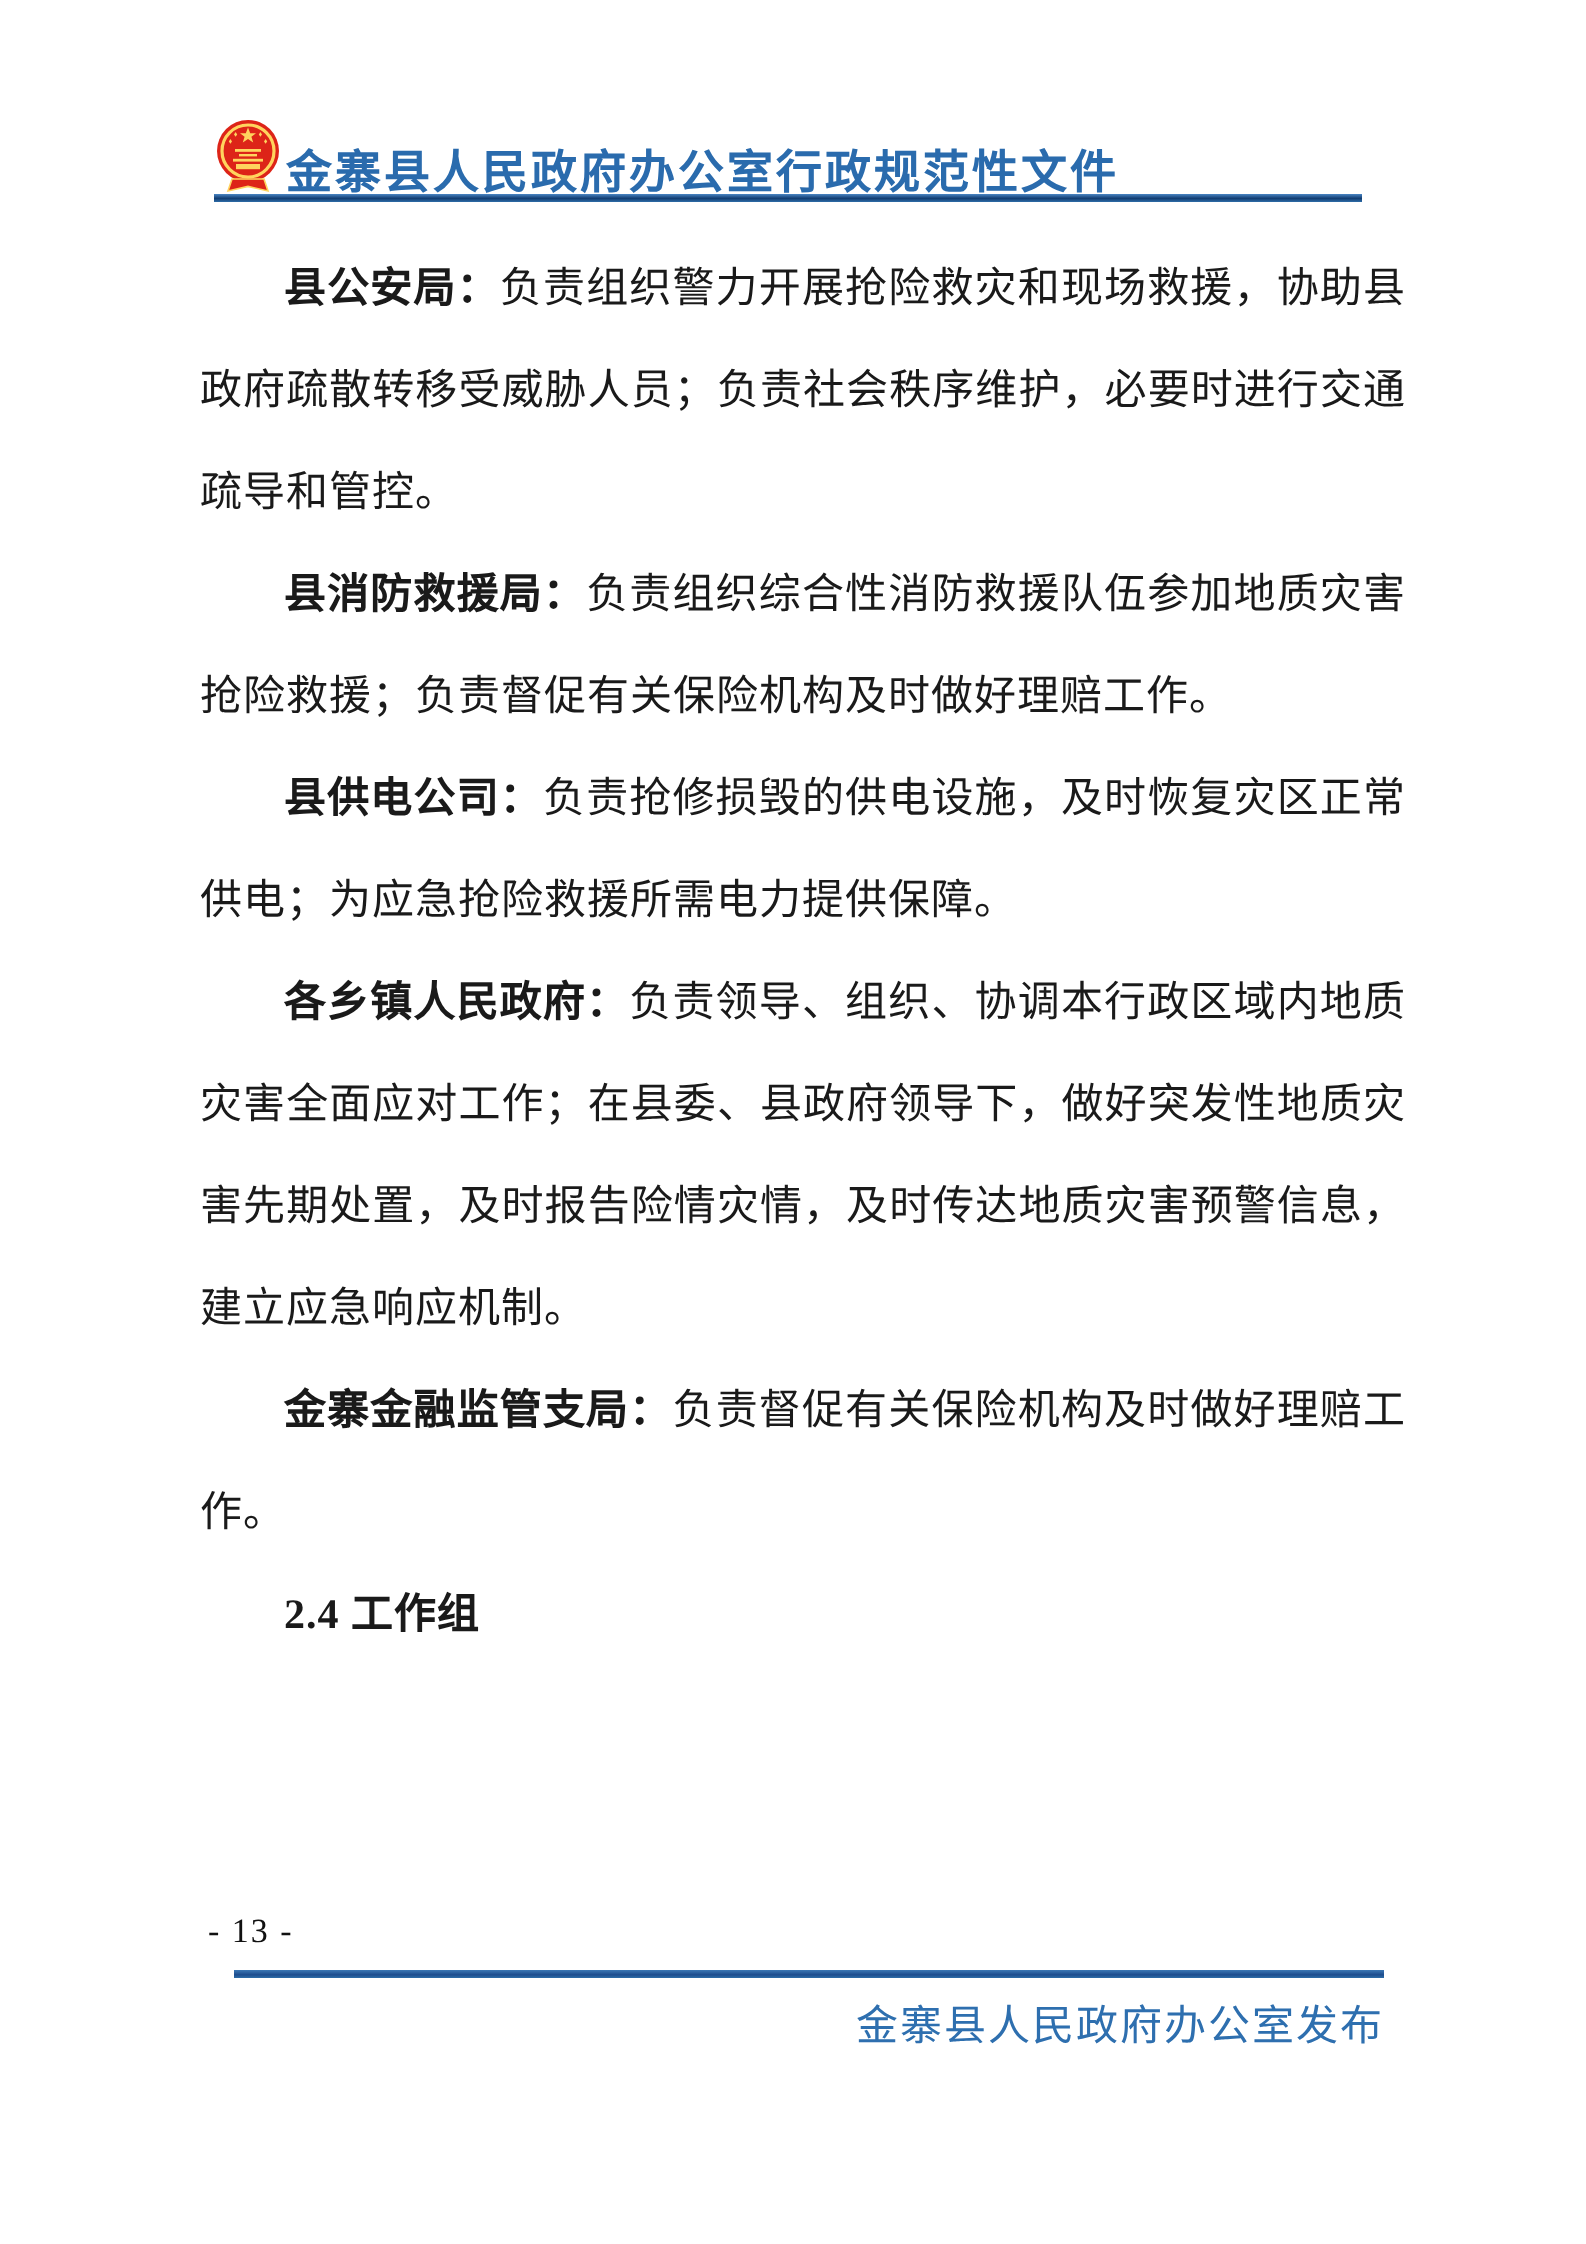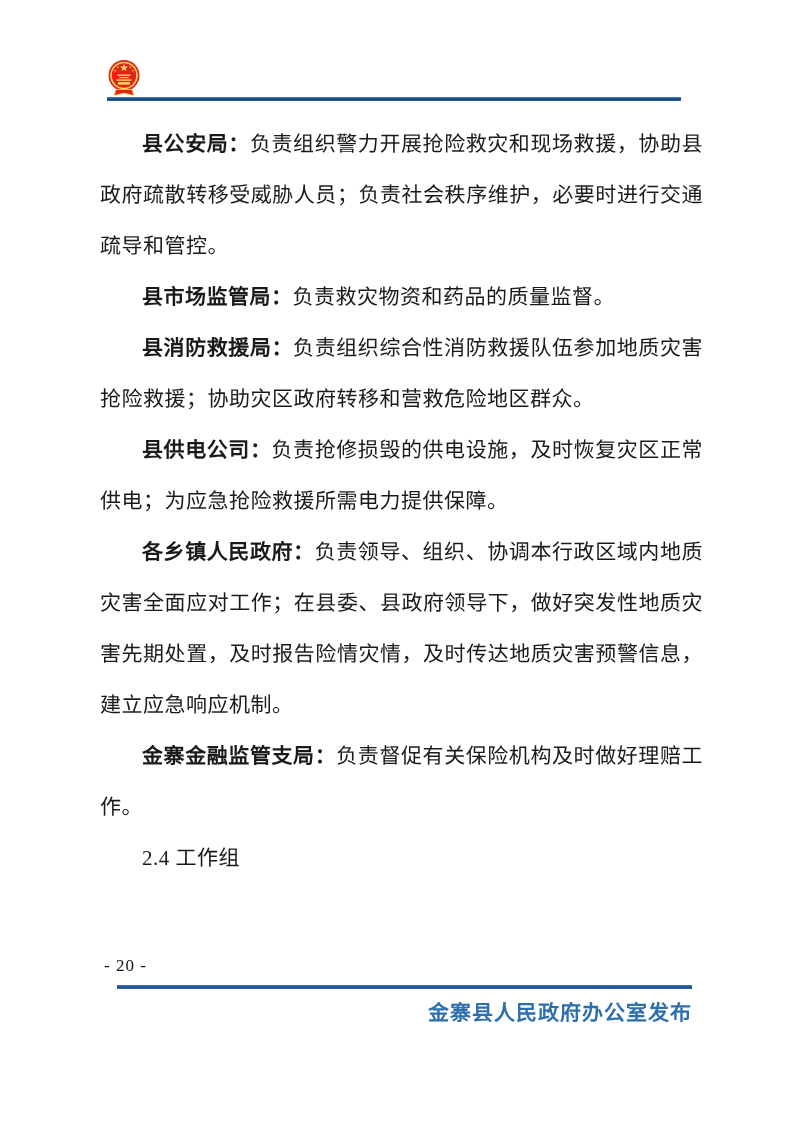--- a/index.html
+++ b/index.html
@@ -51,21 +51,21 @@
     font-size: 21px;
     line-height: 51px;
     letter-spacing: 0.5px;
     text-align: justify;
   }
   .body-text p {
     margin: 0;
     text-indent: 2em;
   }
   .para .lead { font-weight: bold; }
-  .section-heading { font-weight: normal; }
+  .section-heading { font-weight: bold; }
 
   
   .footer-page-number {
     position: absolute;
     left: 104px;
     top: 956px;
     font-family: "Liberation Serif", "DejaVu Serif", serif;
     font-size: 17px;
     color: #111111;
     letter-spacing: 1px;
@@ -76,21 +76,21 @@
     top: 985px;
     width: 575px;
     height: 3.5px;
     background: linear-gradient(180deg, #3c78b5 0%, #1c4c8d 60%, #2e6da8 100%);
   }
   .footer-publisher {
     position: absolute;
     right: 101px;
     top: 996px;
     font-family: "Liberation Sans", "DejaVu Sans", sans-serif;
-    font-weight: bold;
+    font-weight: normal;
     font-size: 21px;
     letter-spacing: 1px;
     color: #2e6faf;
     white-space: nowrap;
   }
 </style>
 </head>
 <body>
 
 <div class="page">
@@ -104,29 +104,29 @@
       <polygon points="23.2,8 24,9.2 23.2,10.4 22.4,9.2" fill="#ffd45e"></polygon>
       <polygon points="8.2,11.5 9,12.7 8.2,13.9 7.4,12.7" fill="#ffd45e"></polygon>
       <polygon points="25.8,11.5 26.6,12.7 25.8,13.9 25,12.7" fill="#ffd45e"></polygon>
       <rect x="10.5" y="16.5" width="13" height="1.4" fill="#ffd45e"></rect>
       <rect x="12.5" y="19" width="9" height="1.2" fill="#ffd45e"></rect>
       <rect x="9.5" y="21.4" width="15" height="1.4" fill="#ffd45e"></rect>
       <rect x="11" y="24" width="12" height="2.6" fill="#ffd45e"></rect>
       <path d="M9,31.5 L25,31.5 L27,37.5 L17,35.2 L7,37.5 Z" fill="#dd2418" stroke="#ffd45e" stroke-width="0.8"></path>
     </svg>
   </div>
+  <div class="header-title">金寨县人民政府办公室行政规范性文件</div>
   <div class="header-rule"></div>
 
   <div class="body-text">
     <p class="para"><span class="lead">县公安局：</span><span>负责组织警力开展抢险救灾和现场救援，协助县政府疏散转移受威胁人员；负责社会秩序维护，必要时进行交通疏导和管控。</span></p>
-    <p class="para"><span class="lead">县市场监管局：</span><span>负责救灾物资和药品的质量监督。</span></p>
-    <p class="para"><span class="lead">县消防救援局：</span><span>负责组织综合性消防救援队伍参加地质灾害抢险救援；协助灾区政府转移和营救危险地区群众。</span></p>
+    <p class="para"><span class="lead">县消防救援局：</span><span>负责组织综合性消防救援队伍参加地质灾害抢险救援；负责督促有关保险机构及时做好理赔工作。</span></p>
     <p class="para"><span class="lead">县供电公司：</span><span>负责抢修损毁的供电设施，及时恢复灾区正常供电；为应急抢险救援所需电力提供保障。</span></p>
     <p class="para"><span class="lead">各乡镇人民政府：</span><span>负责领导、组织、协调本行政区域内地质灾害全面应对工作；在县委、县政府领导下，做好突发性地质灾害先期处置，及时报告险情灾情，及时传达地质灾害预警信息，建立应急响应机制。</span></p>
     <p class="para"><span class="lead">金寨金融监管支局：</span><span>负责督促有关保险机构及时做好理赔工作。</span></p>
     <p class="section-heading">2.4 工作组</p>
   </div>
 
-  <div class="footer-page-number">- 20 -</div>
+  <div class="footer-page-number">- 13 -</div>
   <div class="footer-rule"></div>
   <div class="footer-publisher">金寨县人民政府办公室发布</div>
 
 </div>
 
 </body></html>

